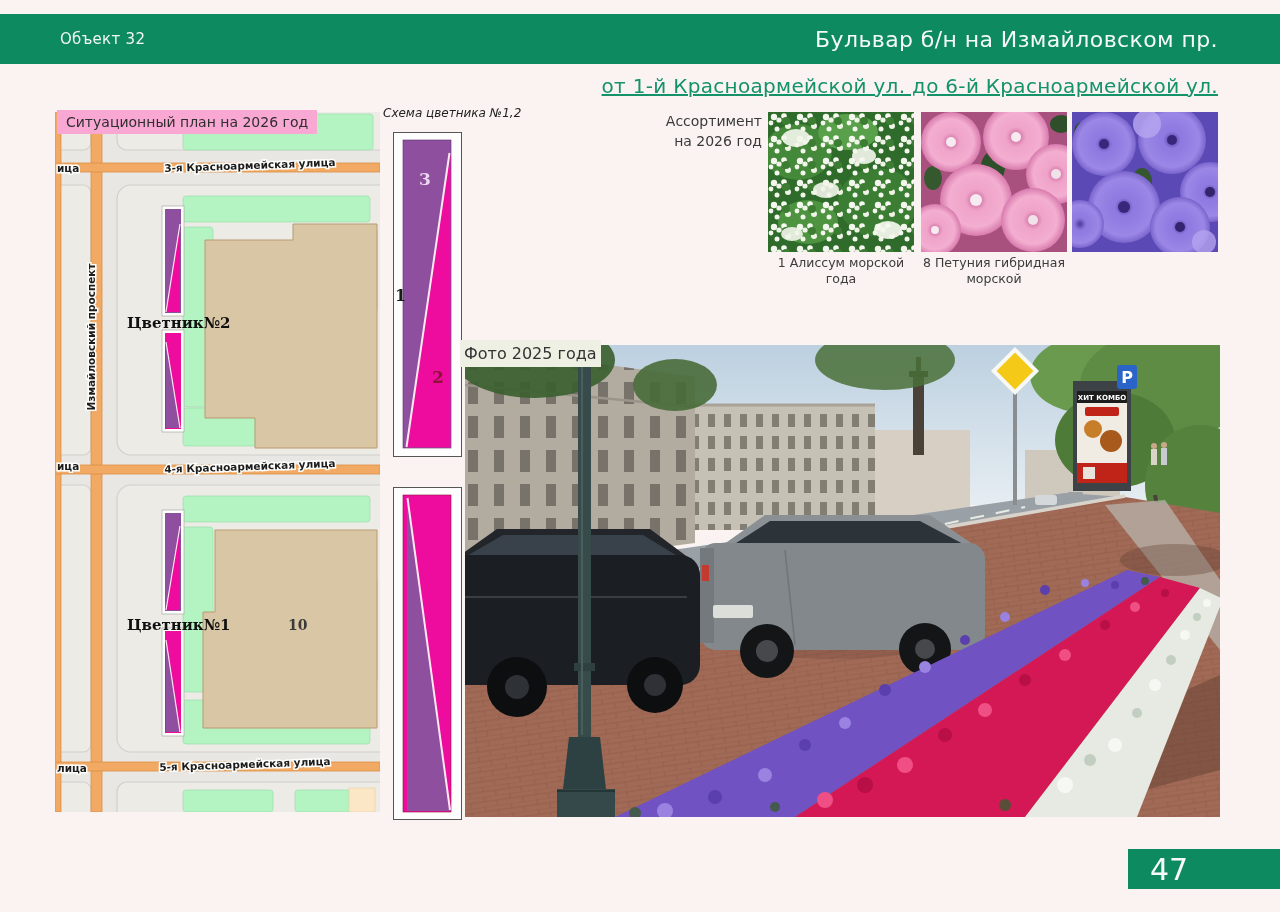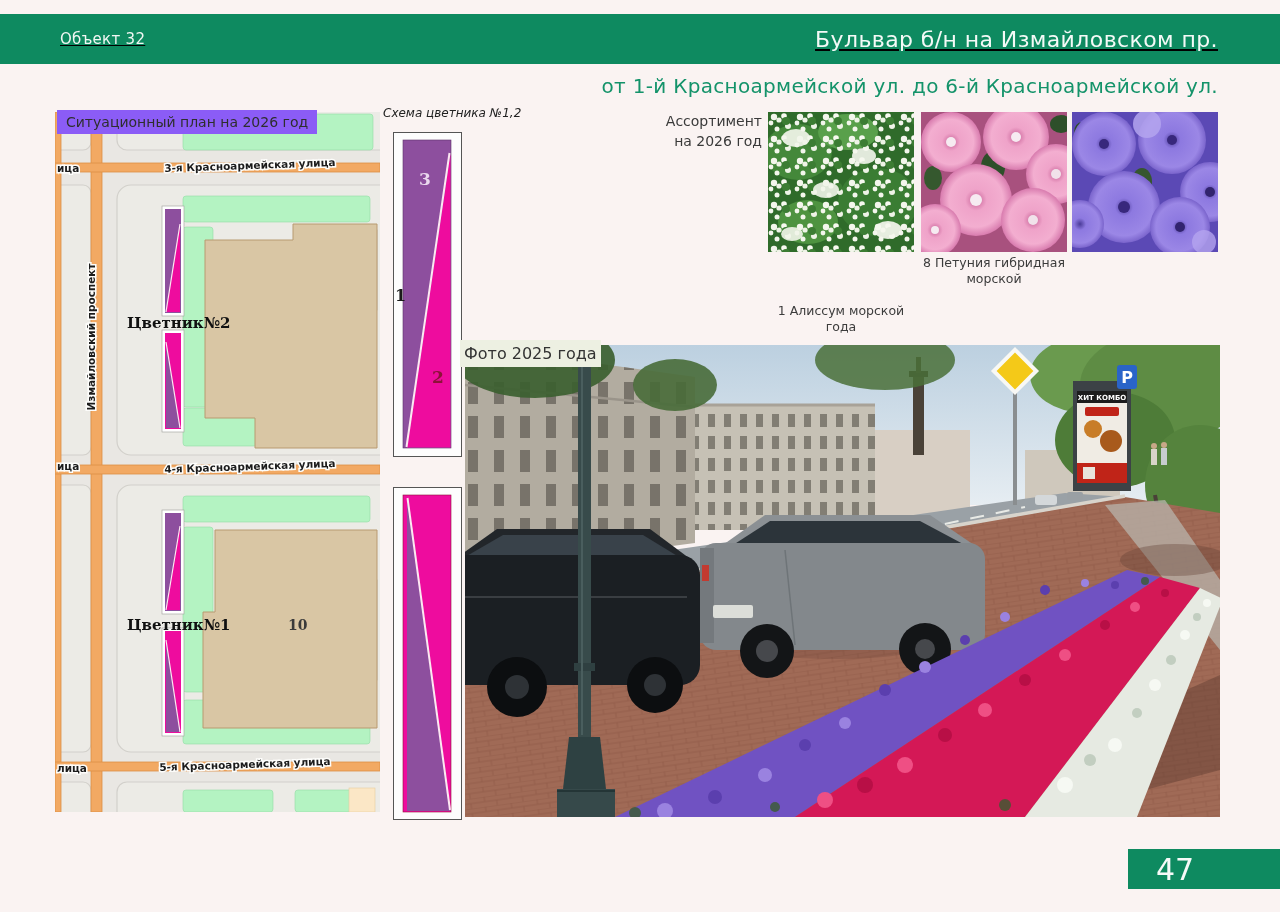--- a/index.html
+++ b/index.html
@@ -1,53 +1,53 @@
 <!DOCTYPE html>
 <html><head>
 <meta charset="utf-8">
 <style>
   html,body{margin:0;padding:0;}
   body{background:#faf3f2;font-family:"DejaVu Sans","Liberation Sans",sans-serif;}
   .page{position:relative;width:1280px;height:912px;background:#faf3f2;overflow:hidden;}
 
   
   .header-bar{position:absolute;left:0;top:14px;width:1280px;height:50px;background:#0e8a60;
-    display:flex;align-items:center;justify-content:space-between;text-decoration:underline;}
+    display:flex;align-items:center;justify-content:space-between;}
   .obj-label{color:#f2f7f4;font-size:15px;margin-left:60px;letter-spacing:.3px;}
   .main-title{color:#f4faf7;font-size:22px;margin-right:62px;font-weight:400;letter-spacing:.4px;}
-  .subtitle{position:absolute;top:74px;right:62px;color:#14936a;font-size:20px;font-weight:500;letter-spacing:.3px;}
+  .subtitle{position:absolute;top:74px;right:62px;color:#14936a;font-size:20px;font-weight:500;letter-spacing:.3px;text-decoration:underline;}
 
   
   .map-wrap{position:absolute;left:55px;top:112px;width:325px;height:700px;background:#e9e7e3;overflow:hidden;}
-  .map-label{position:absolute;left:57px;top:110px;background:#8b5cf6;color:#2e2e2e;font-size:14px;
+  .map-label{position:absolute;left:57px;top:110px;background:#f9a8d4;color:#2e2e2e;font-size:14px;
     padding:4px 9px;z-index:5;}
 
   
   .scheme-title{position:absolute;left:383px;top:106px;font-size:12px;color:#222;font-style:italic;}
   .scheme-box{position:absolute;background:#fdfdfd;border:1px solid #555;}
   .scheme-box1{left:393px;top:132px;width:67px;height:323px;}
   .scheme-box2{left:393px;top:487px;width:67px;height:331px;}
 
   
   .assort-label{position:absolute;left:630px;top:112px;width:132px;text-align:right;
     font-size:14px;color:#3a3a3a;line-height:1.4;}
   .flower-tile{position:absolute;top:112px;width:146px;height:140px;overflow:hidden;}
   .tile1{left:768px;} .tile2{left:921px;} .tile3{left:1072px;}
   .flower-cap{position:absolute;top:255px;width:146px;text-align:center;font-size:12.5px;
     color:#3c3c3c;line-height:1.3;}
-  .cap1{left:768px;margin-top:48px;} .cap2{left:921px;} .cap3{left:1072px;}
+  .cap1{left:768px;} .cap2{left:921px;} .cap3{left:1072px;}
 
   
   .photo-wrap{position:absolute;left:465px;top:345px;width:755px;height:472px;overflow:hidden;}
   .photo-label{position:absolute;left:460px;top:340px;background:#edf0e2;color:#333;
     font-size:16px;padding:4px 4px;z-index:6;}
 
   
   .page-num{position:absolute;left:1128px;top:849px;width:152px;height:40px;background:#0e8a60;
-    color:#f6faf8;font-size:30px;display:flex;align-items:center;padding-left:28px;box-sizing:border-box;}
+    color:#f6faf8;font-size:30px;display:flex;align-items:center;padding-left:22px;box-sizing:border-box;}
 
   svg{display:block;}
   .halo{paint-order:stroke;stroke:#fdfdfb;stroke-width:3px;fill:#1c1c1c;
     font-family:"DejaVu Sans","Liberation Sans",sans-serif;font-weight:600;}
   .serifb{font-family:"DejaVu Serif","Liberation Serif",serif;font-weight:bold;}
 </style>
 </head>
 <body>
 
 <div class="page">

